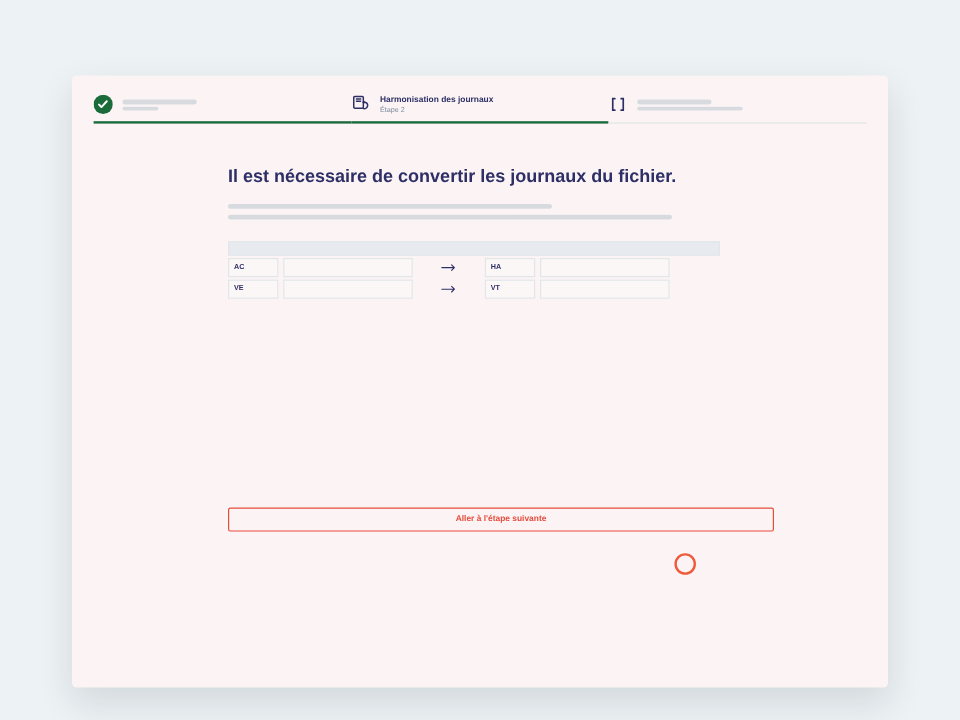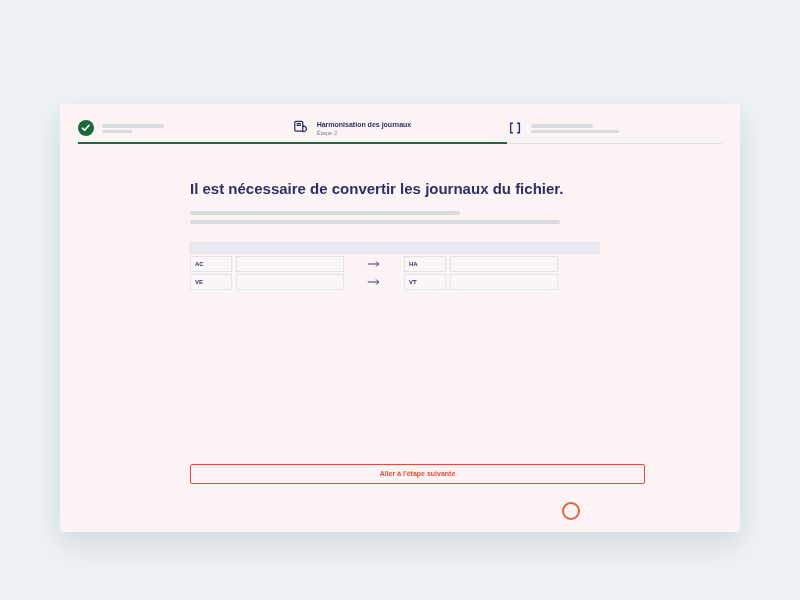--- a/index.html
+++ b/index.html
@@ -6,21 +6,21 @@
   html, body { width: 800px; height: 600px; }
   body {
     background: #edf2f4;
     font-family: -apple-system, BlinkMacSystemFont, "Segoe UI", Arial, sans-serif;
     display: flex;
     align-items: center;
     justify-content: center;
   }
   .card {
     width: 680px;
-    height: 428px;
+    height: 510px;
     background: #fcf4f4;
     border-radius: 4px;
     box-shadow: 0 12px 30px rgba(15, 30, 50, 0.12);
     position: relative;
     overflow: hidden;
     margin-top: 36px;
   }
 
   
   .stepper {

